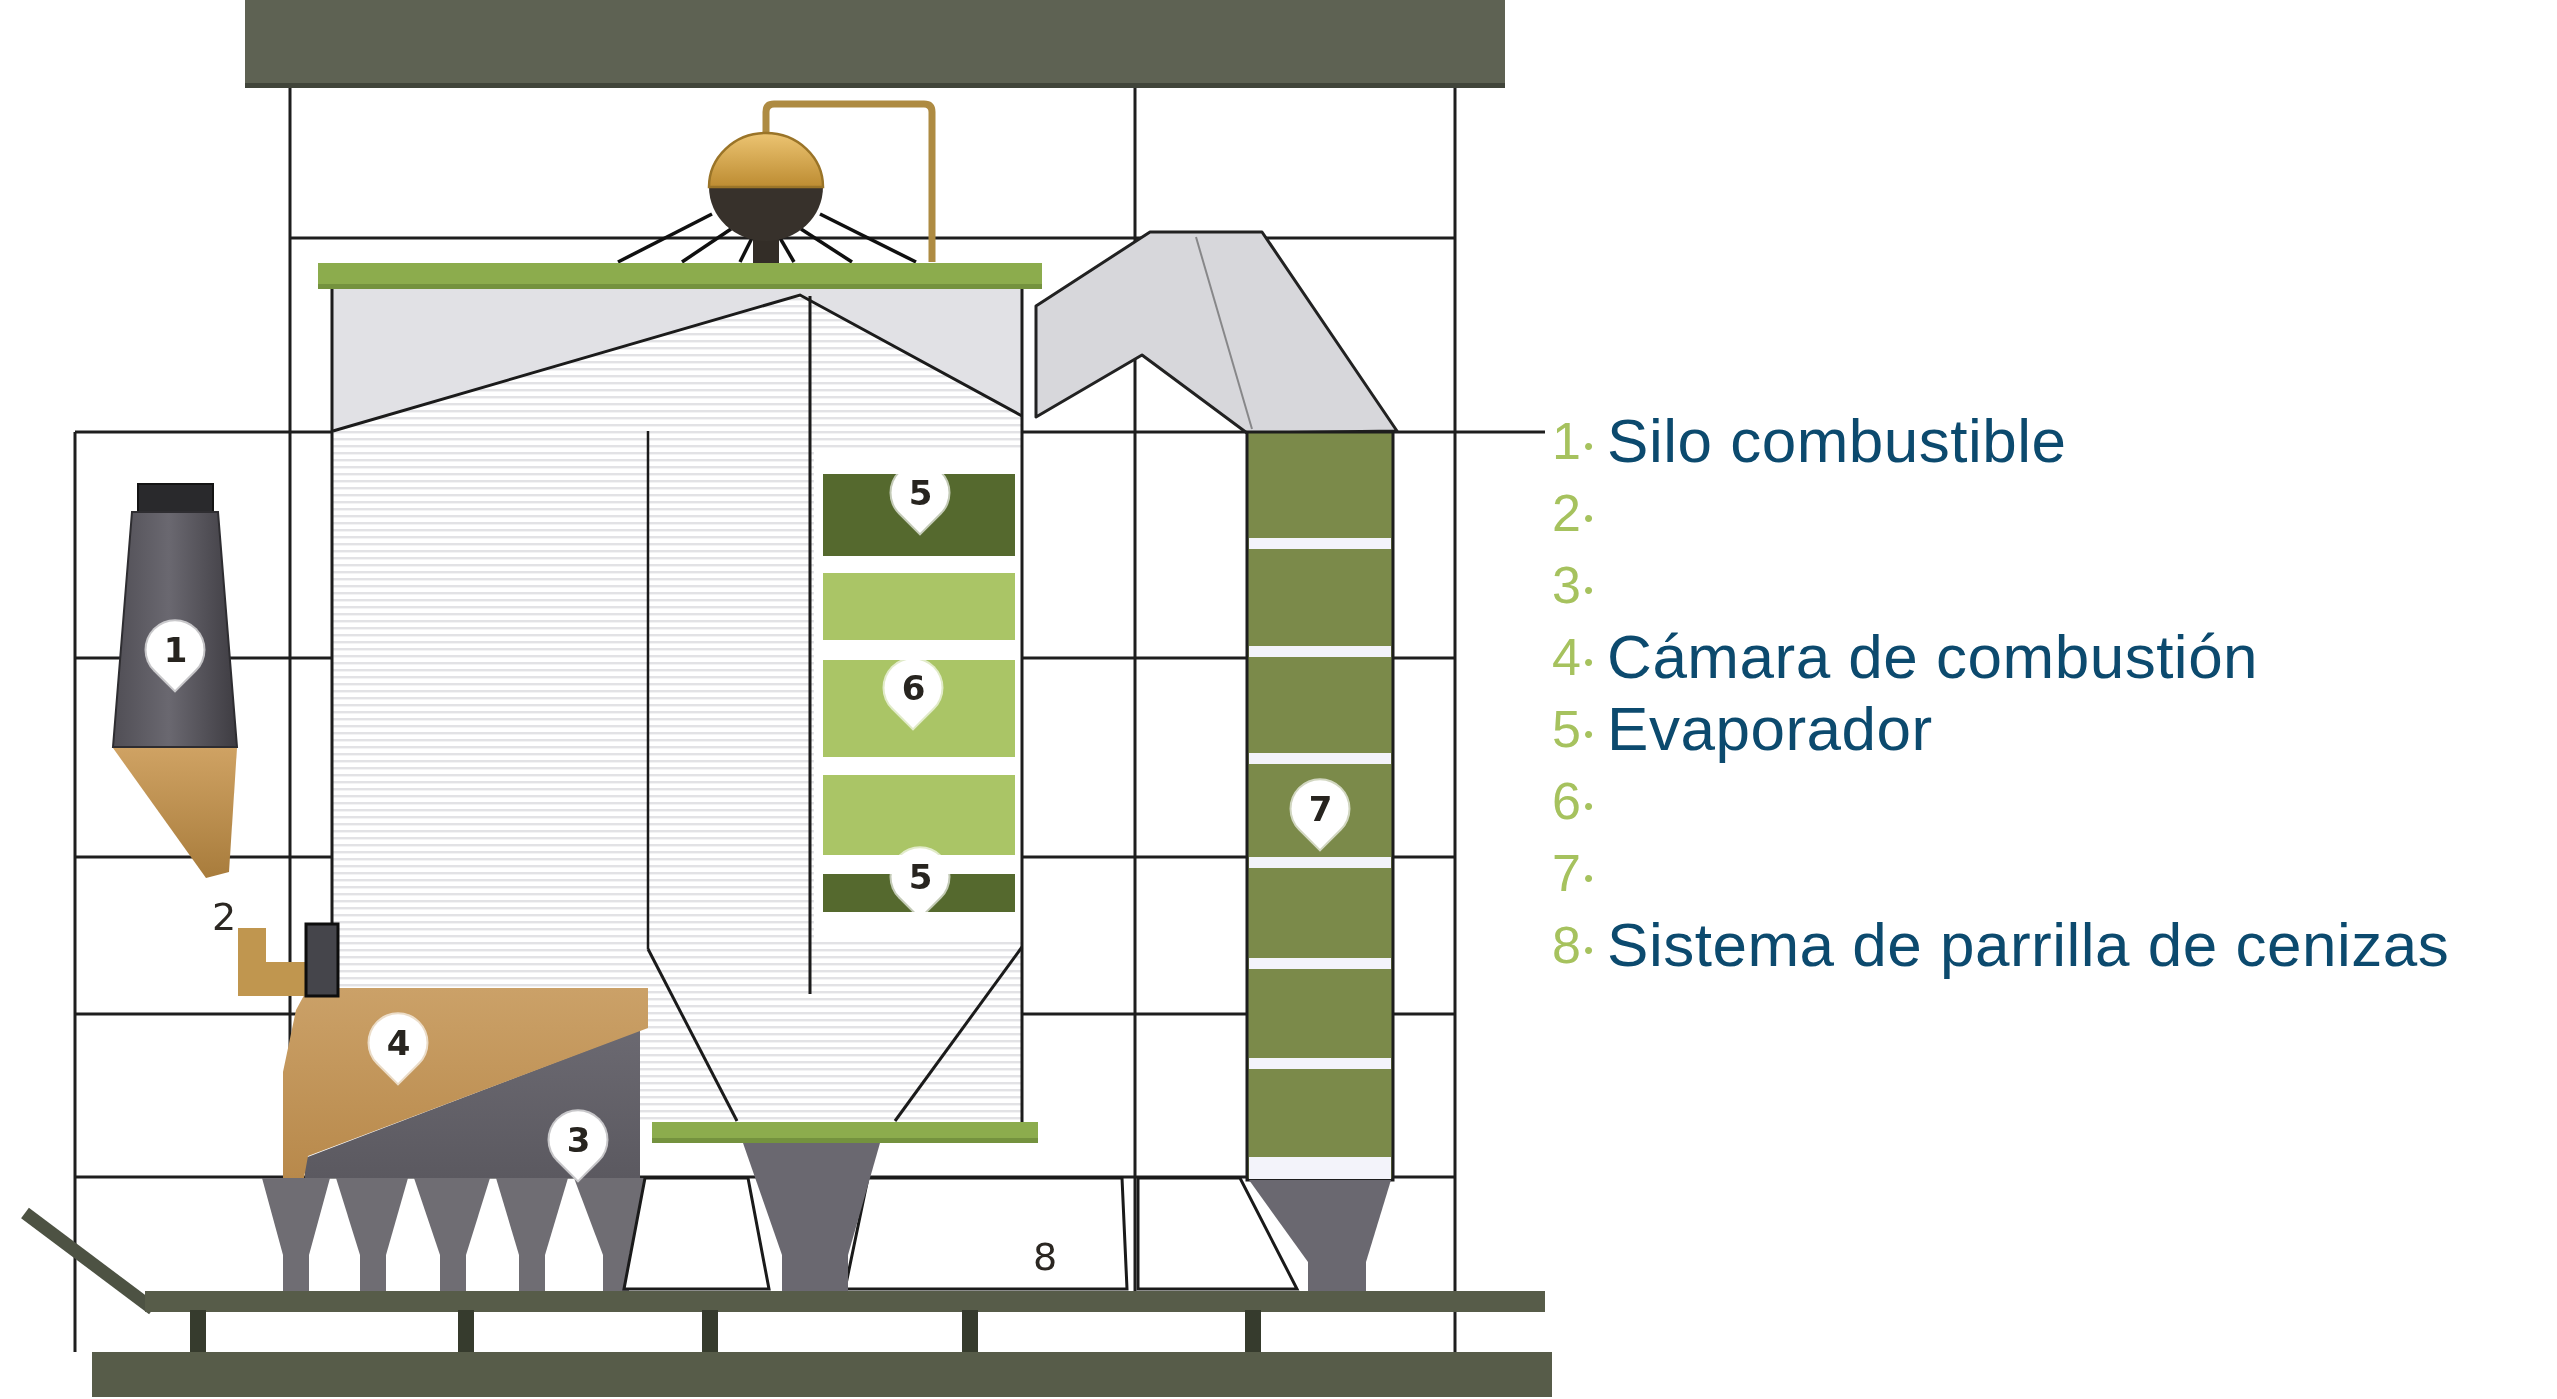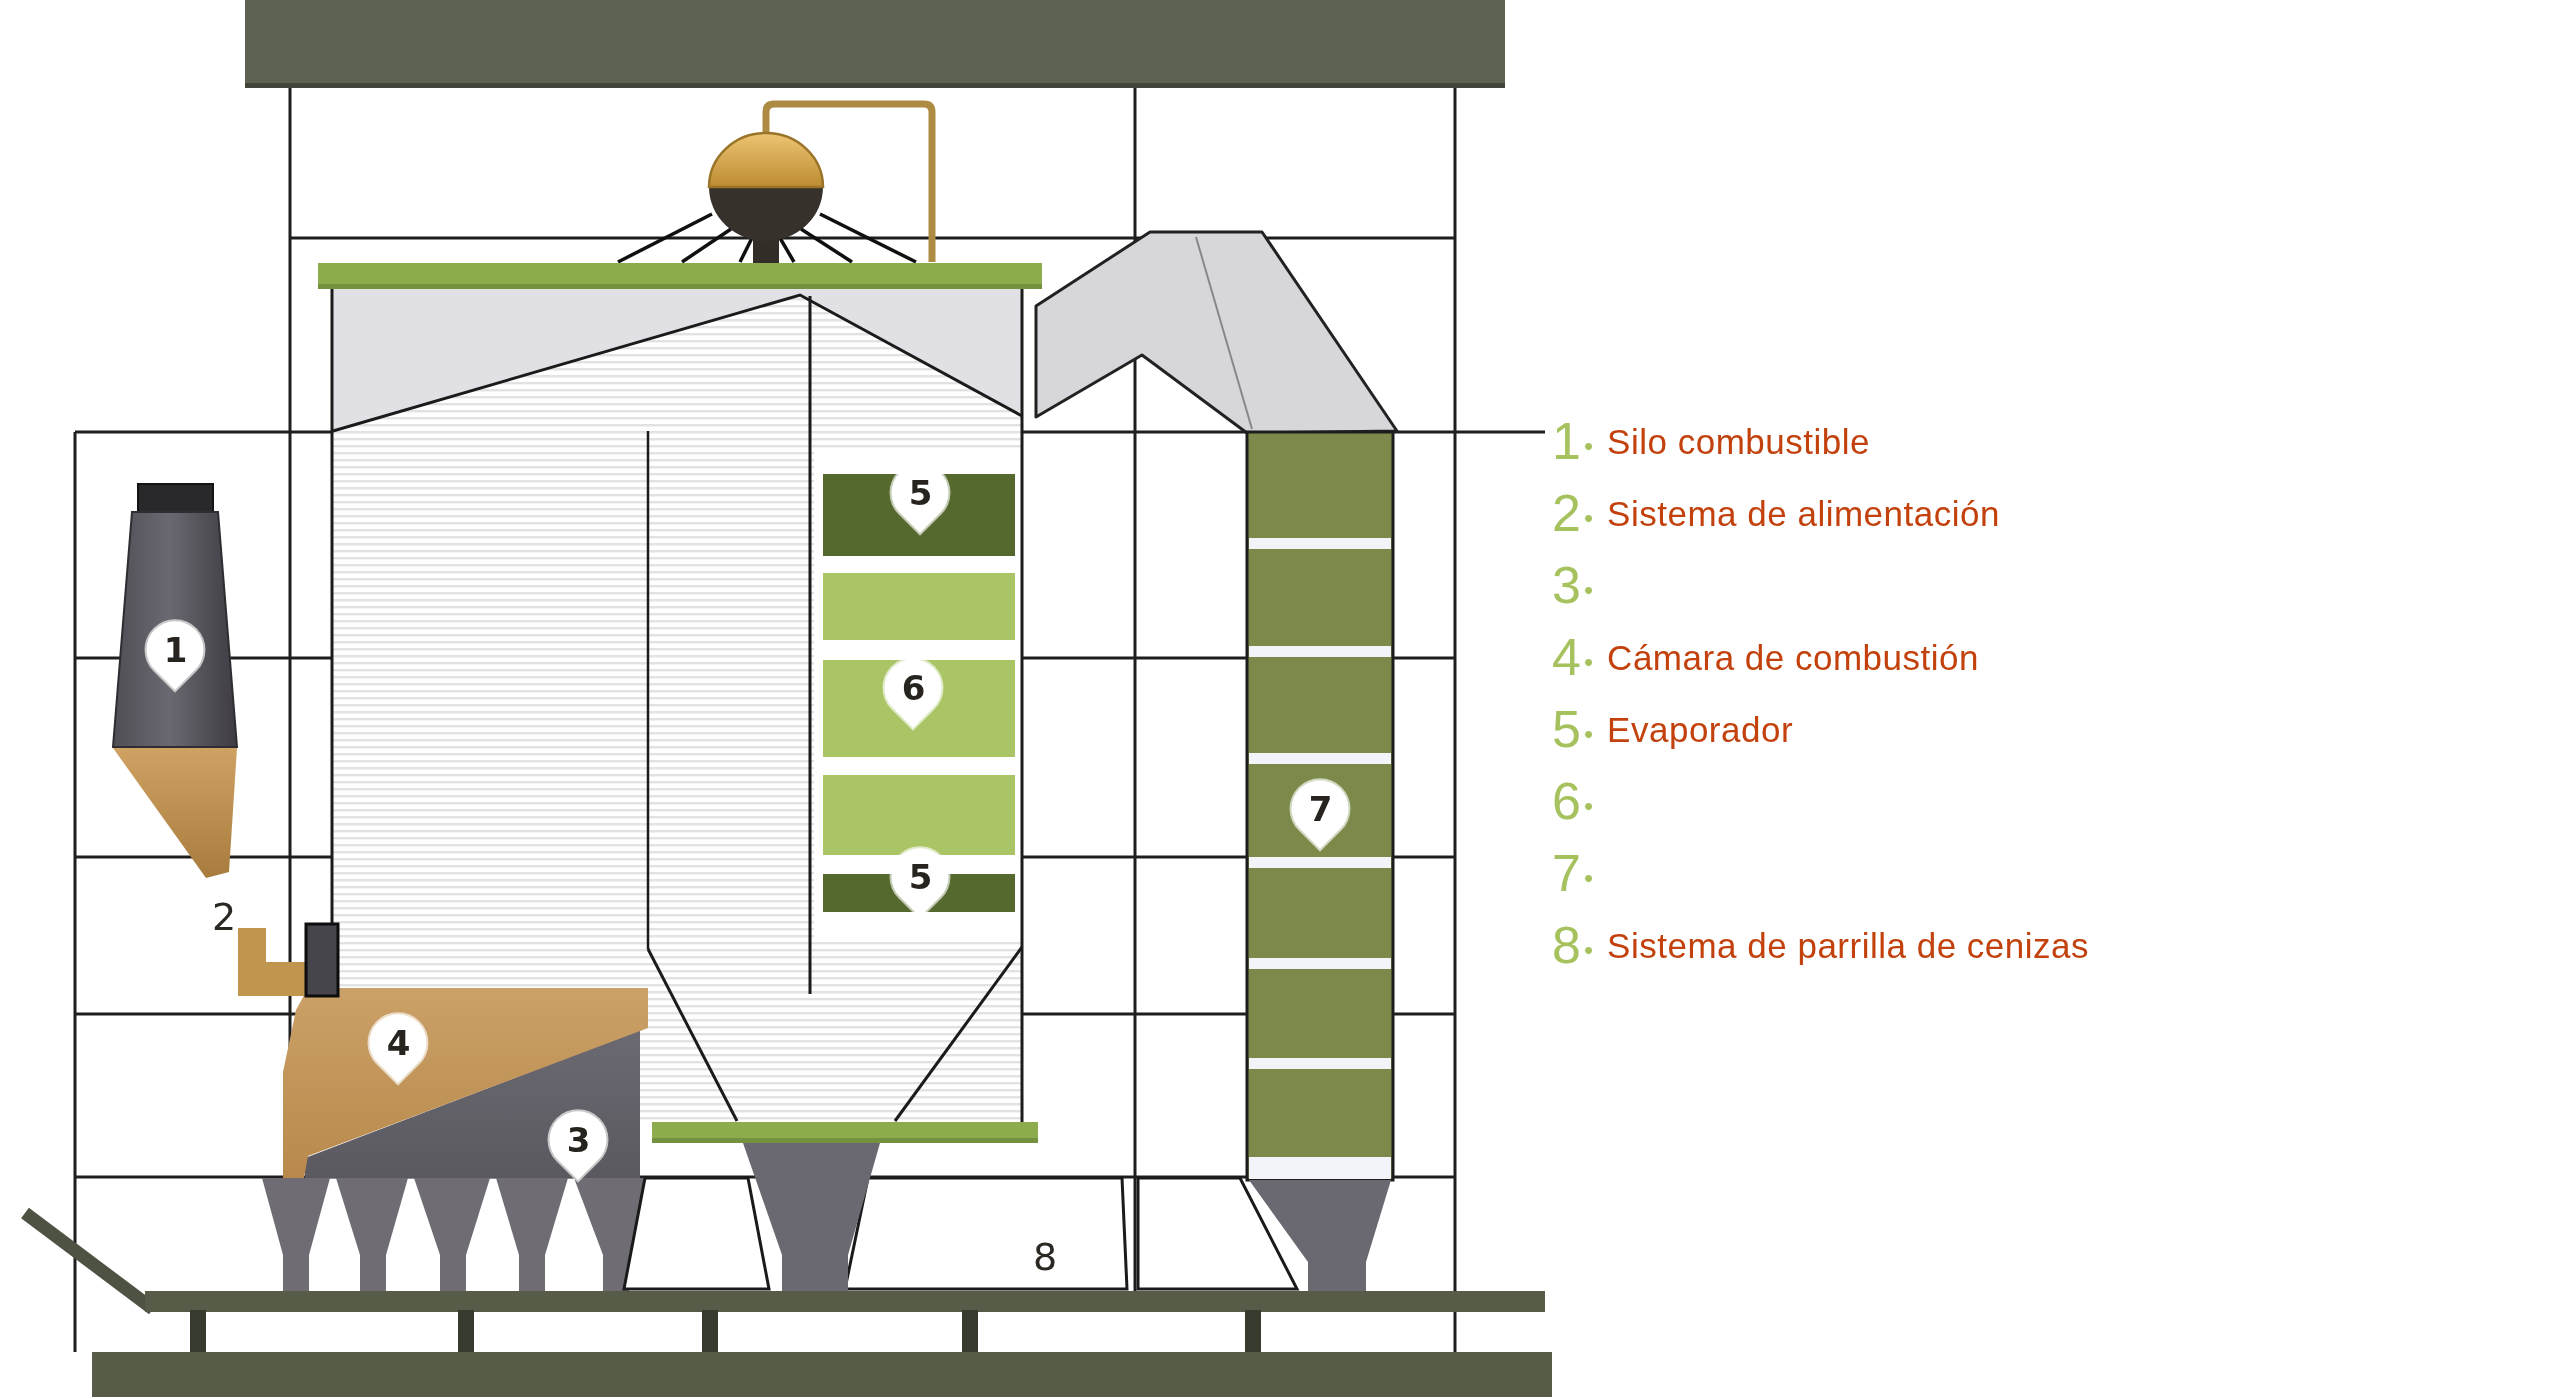--- a/index.html
+++ b/index.html
@@ -27,21 +27,21 @@
   }
 
   
   .legend{position:absolute;left:1552px;top:405px;}
   .legend-row{display:flex;align-items:center;height:72px;white-space:nowrap;}
   .legend-num{
     color:#a6c25e;font-size:52px;font-weight:400;line-height:1;
     min-width:30px;text-align:left;
   }
   .legend-bullet{color:#a6c25e;font-size:26px;line-height:1;margin:10px 14px 0 2px;}
-  .legend-text{color:#c2410c;font-size:35px;font-weight:400;letter-spacing:.5px;line-height:1;}
+  .legend-text{color:#0c4a6e;font-size:62px;font-weight:400;letter-spacing:.5px;line-height:1;}
 </style>
 </head>
 <body>
 
 <div class="stage">
 
 <svg width="2557" height="1399" viewBox="0 0 2557 1399">
   <defs>
     <pattern id="pStripes" width="8" height="7" patternUnits="userSpaceOnUse">
       <rect width="8" height="7" fill="#ffffff"></rect>
@@ -251,21 +251,20 @@
 
 <div class="legend">
   <div class="legend-row">
     <span class="legend-num">1</span>
         <span class="legend-bullet">•</span>
         <span class="legend-text">Silo combustible</span>
   </div>
   <div class="legend-row">
     <span class="legend-num">2</span>
         <span class="legend-bullet">•</span>
-        <span class="legend-text">Sistema de alimentación</span>
   </div>
   <div class="legend-row">
     <span class="legend-num">3</span>
         <span class="legend-bullet">•</span>
   </div>
   <div class="legend-row">
     <span class="legend-num">4</span>
         <span class="legend-bullet">•</span>
         <span class="legend-text">Cámara de combustión</span>
   </div>

